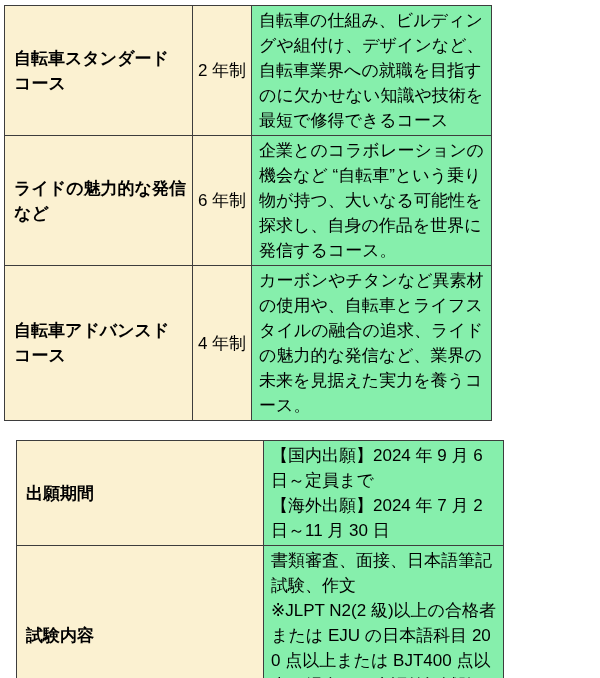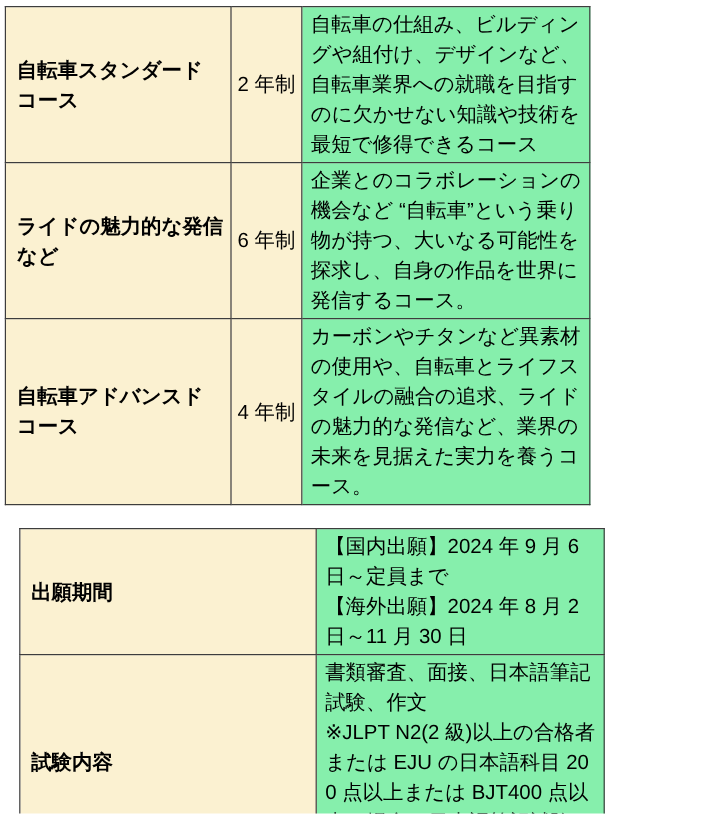--- a/index.html
+++ b/index.html
@@ -90,21 +90,21 @@
   <table class="tbl-admission">
     <colgroup>
         <col style="width:247px">
         <col>
       </colgroup>
     <tbody>
       <tr>
         <th>出願期間</th>
         <td class="val">
           <span class="line">【国内出願】2024 年 9 月 6 日～定員まで</span>
-          <span class="line">【海外出願】2024 年 8 月 2 日～11 月 30 日</span>
+          <span class="line">【海外出願】2024 年 7 月 2 日～11 月 30 日</span>
         </td>
       </tr>
       <tr>
         <th>試験内容</th>
         <td class="val">
           <span class="line">書類審査、面接、日本語筆記試験、作文</span>
           <span class="line">※JLPT N2(2 級)以上の合格者または EJU の日本語科目 200 点以上または BJT400 点以上の場合は日本語筆記試験、作文を免除</span>
         </td>
       </tr>
     </tbody>

